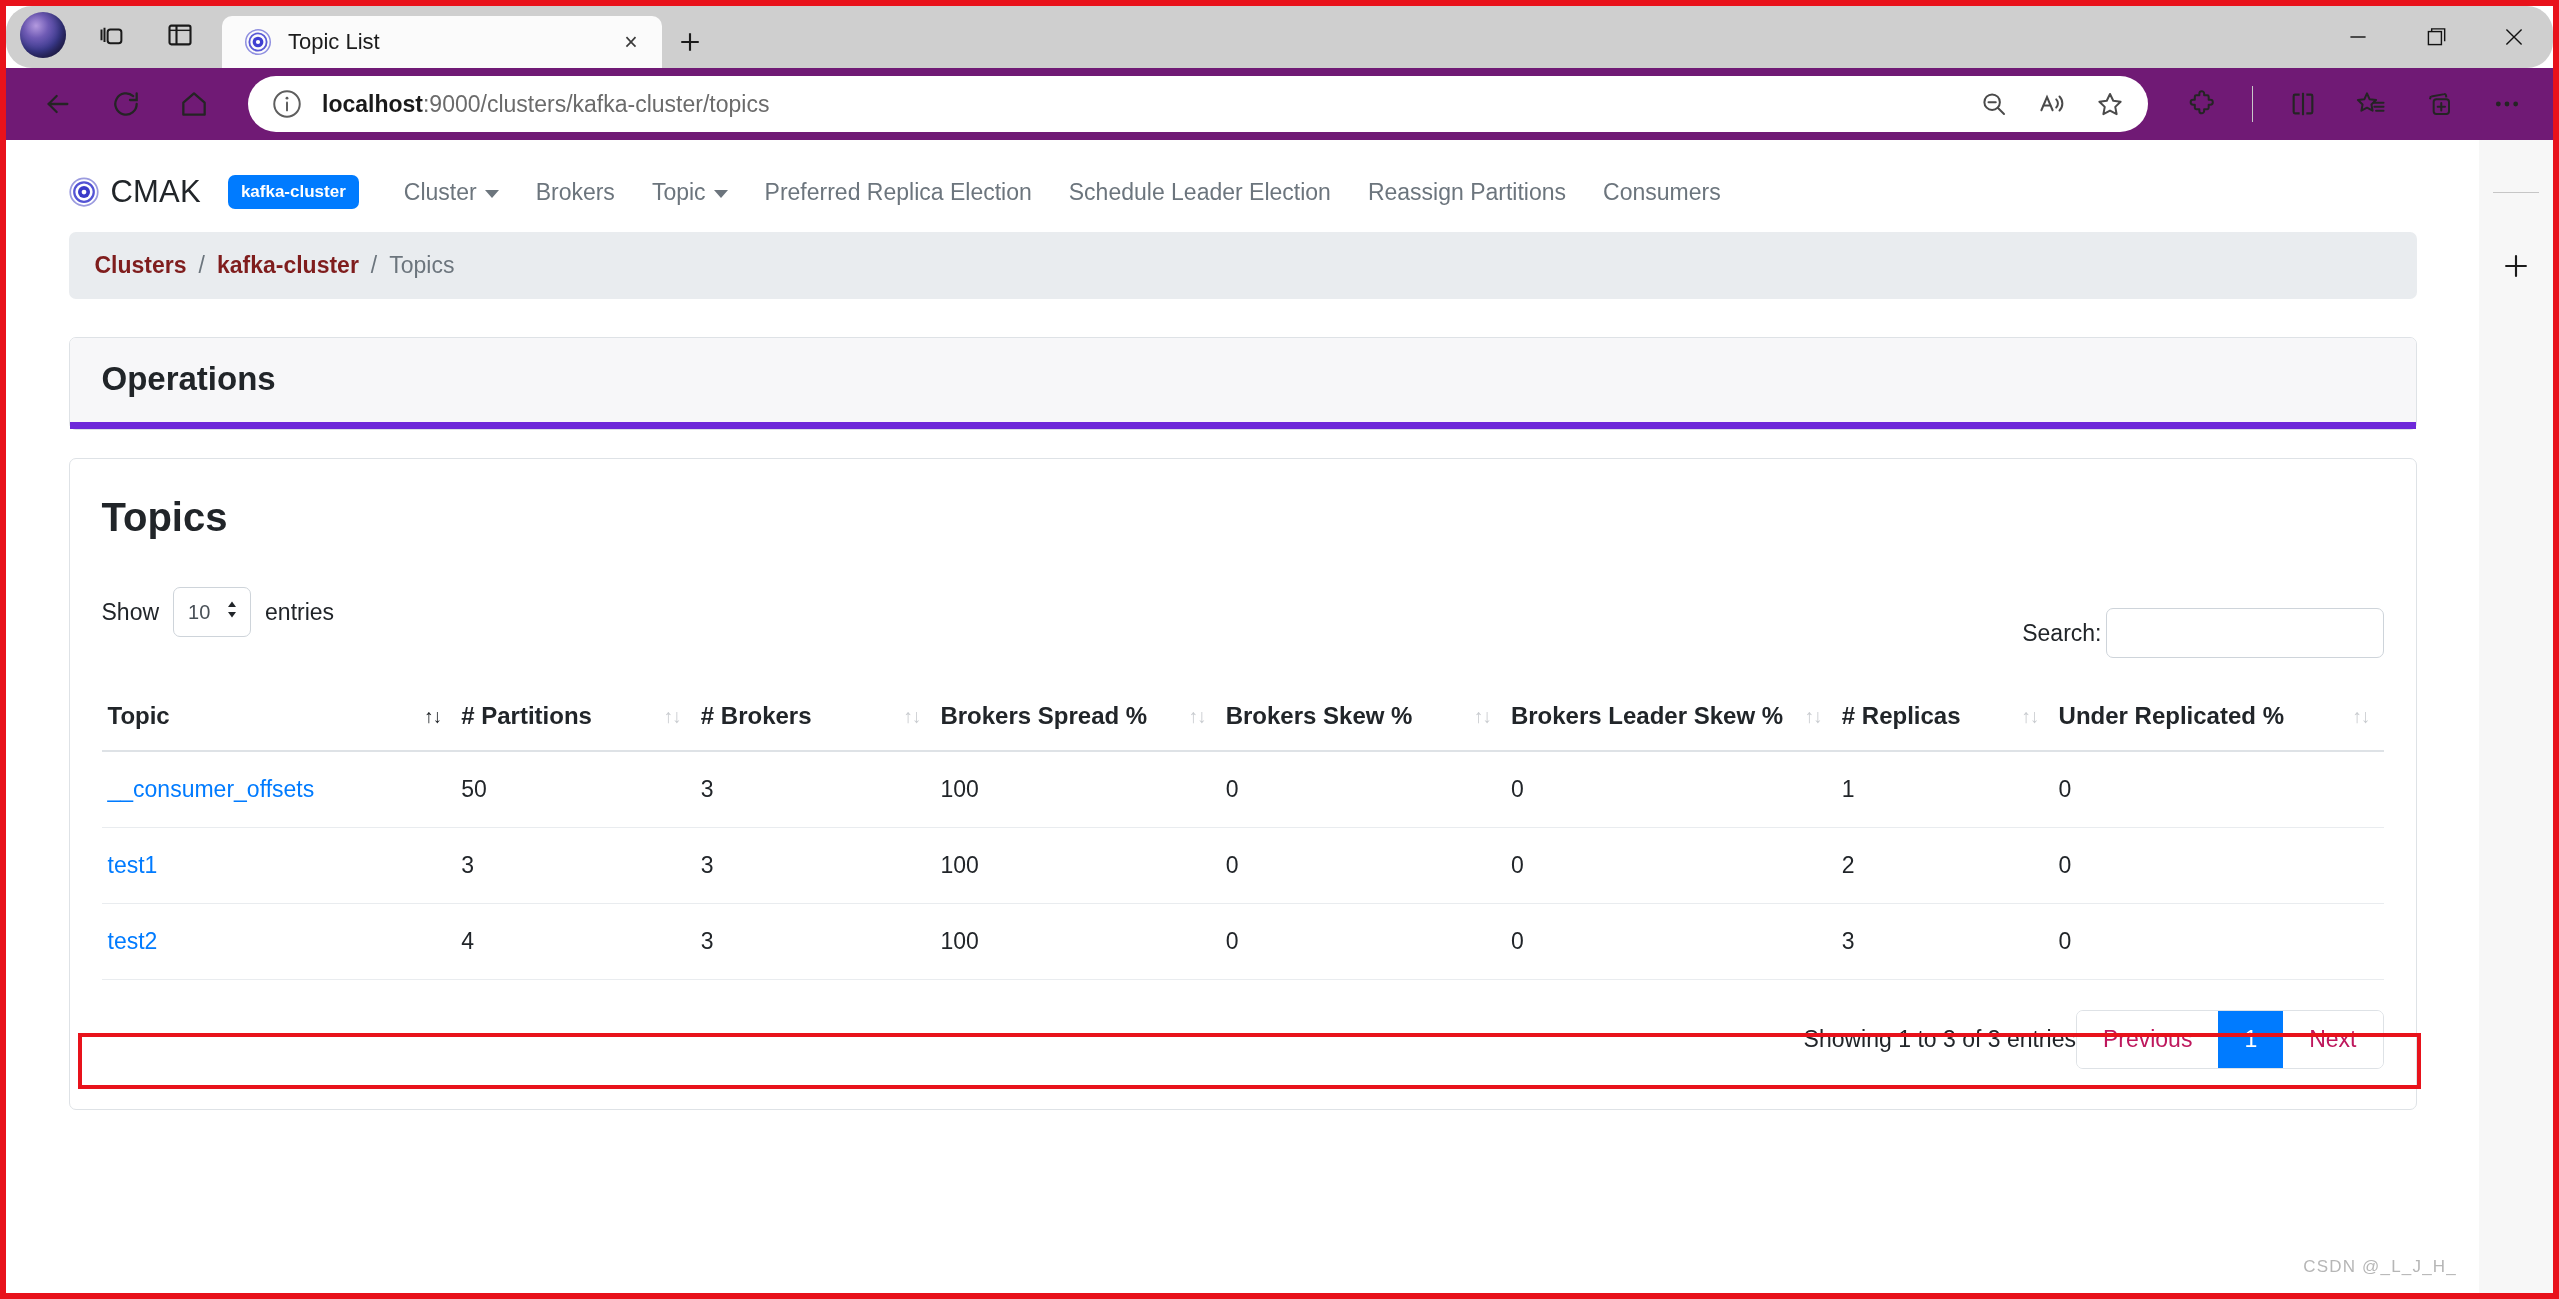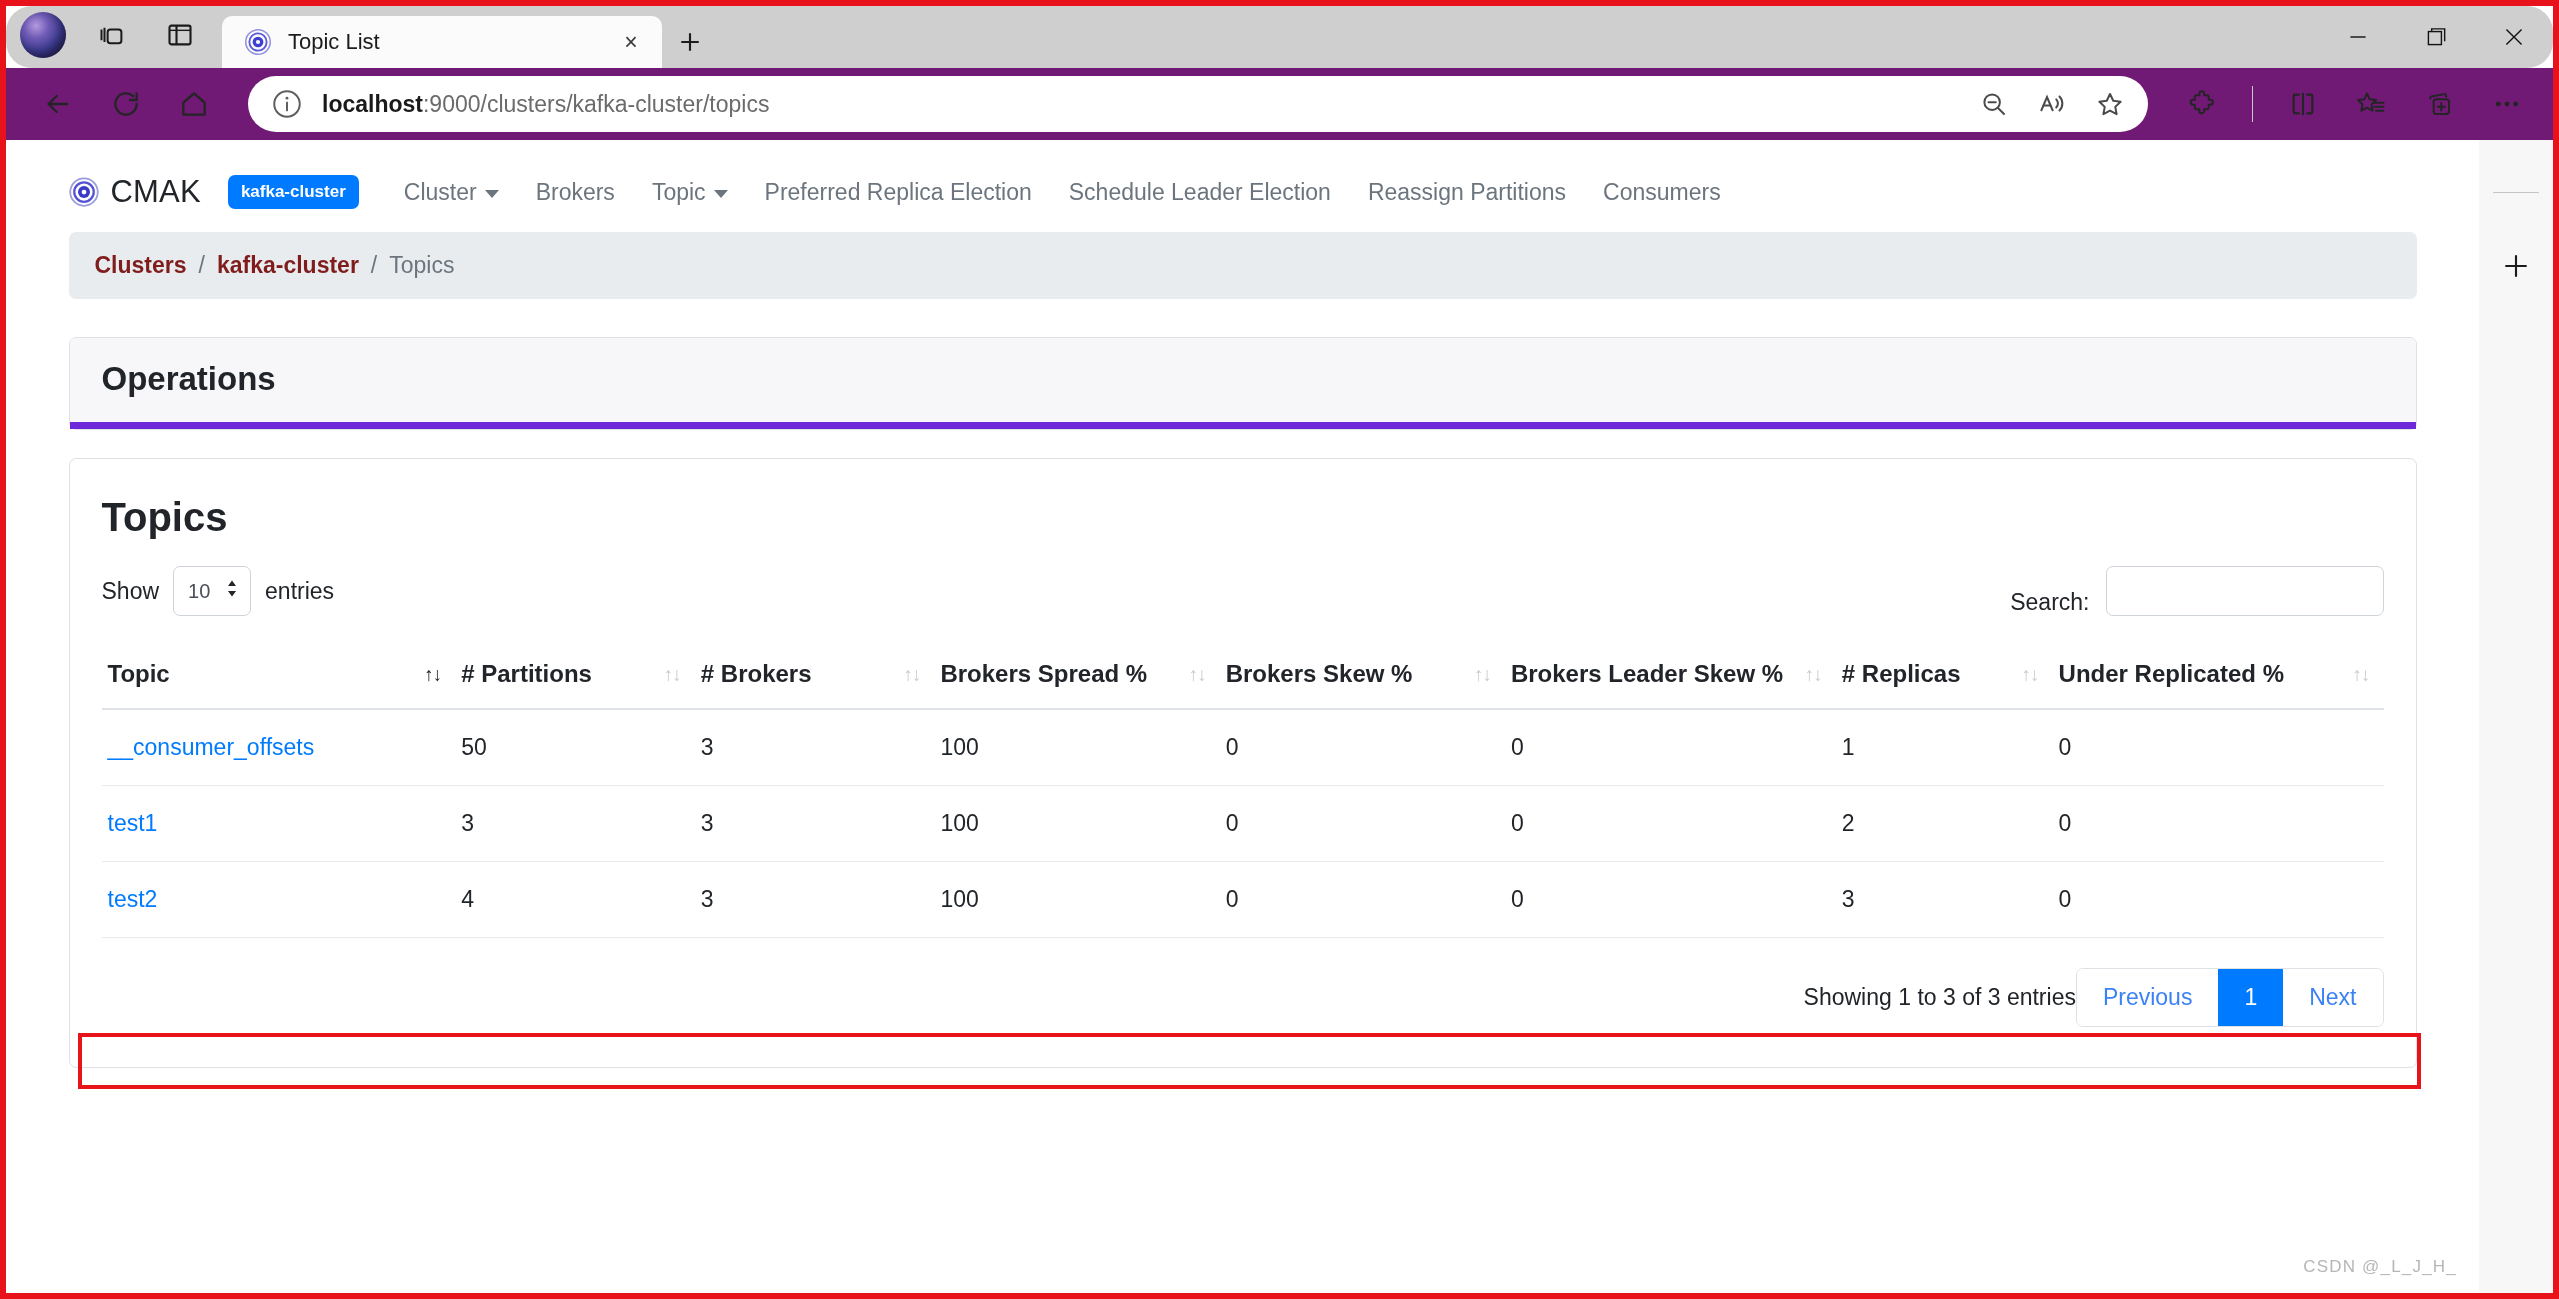--- a/index.html
+++ b/index.html
@@ -200,21 +200,21 @@
     position: relative;
     border: 1px solid #ced4da;
     border-radius: 7px;
     height: 50px; width: 78px;
     display: flex; align-items: center;
     padding-left: 14px;
     font-size: 20px; color: #495057;
     background: #ffffff;
   }
   .dt-select .spin { position: absolute; right: 11px; top: 50%; transform: translateY(-50%); color:#212529; }
-  .dt-filter { display: flex; align-items: flex-end; gap: 16px; font-size: 23px; color: #212529; }
+  .dt-filter { display: flex; align-items: center; gap: 4px; font-size: 23px; color: #212529; margin-top: 42px; }
   .dt-input {
     border: 1px solid #ced4da;
     border-radius: 7px;
     height: 50px; width: 278px;
     background: #ffffff;
     font-family: inherit;
     font-size: 20px;
     padding: 0 12px;
   }
 
@@ -235,21 +235,21 @@
   .sortarrows {
     position: absolute; right: 14px; top: 50%; transform: translateY(-50%);
     font-size: 19px; color: #c9ccd0; letter-spacing: -1px; white-space: nowrap;
   }
   .sortarrows.active { color: #212529; }
   .topic-link { color: #007bff; }
 
   .dt-footer { display: flex; align-items: center; justify-content: flex-end; margin-top: 30px; }
   .dt-info { font-size: 23px; color: #212529; }
   .pager { display: flex; border: 1px solid #dee2e6; border-radius: 7px; overflow: hidden; }
-  .pg { font-size: 23px; color: #3b82f6; padding: 15px 26px; background: #ffffff; white-space: nowrap; }
+  .pg { font-size: 23px; color: #be185d; padding: 15px 26px; background: #ffffff; white-space: nowrap; }
   .pg.active { background: #007bff; color: #ffffff; }
 
   
   #row-annot {
     position: absolute;
     left: 78px; top: 1033px;
     width: 2343px; height: 56px;
     border: 4px solid #e8121b;
     pointer-events: none;
     z-index: 40;

